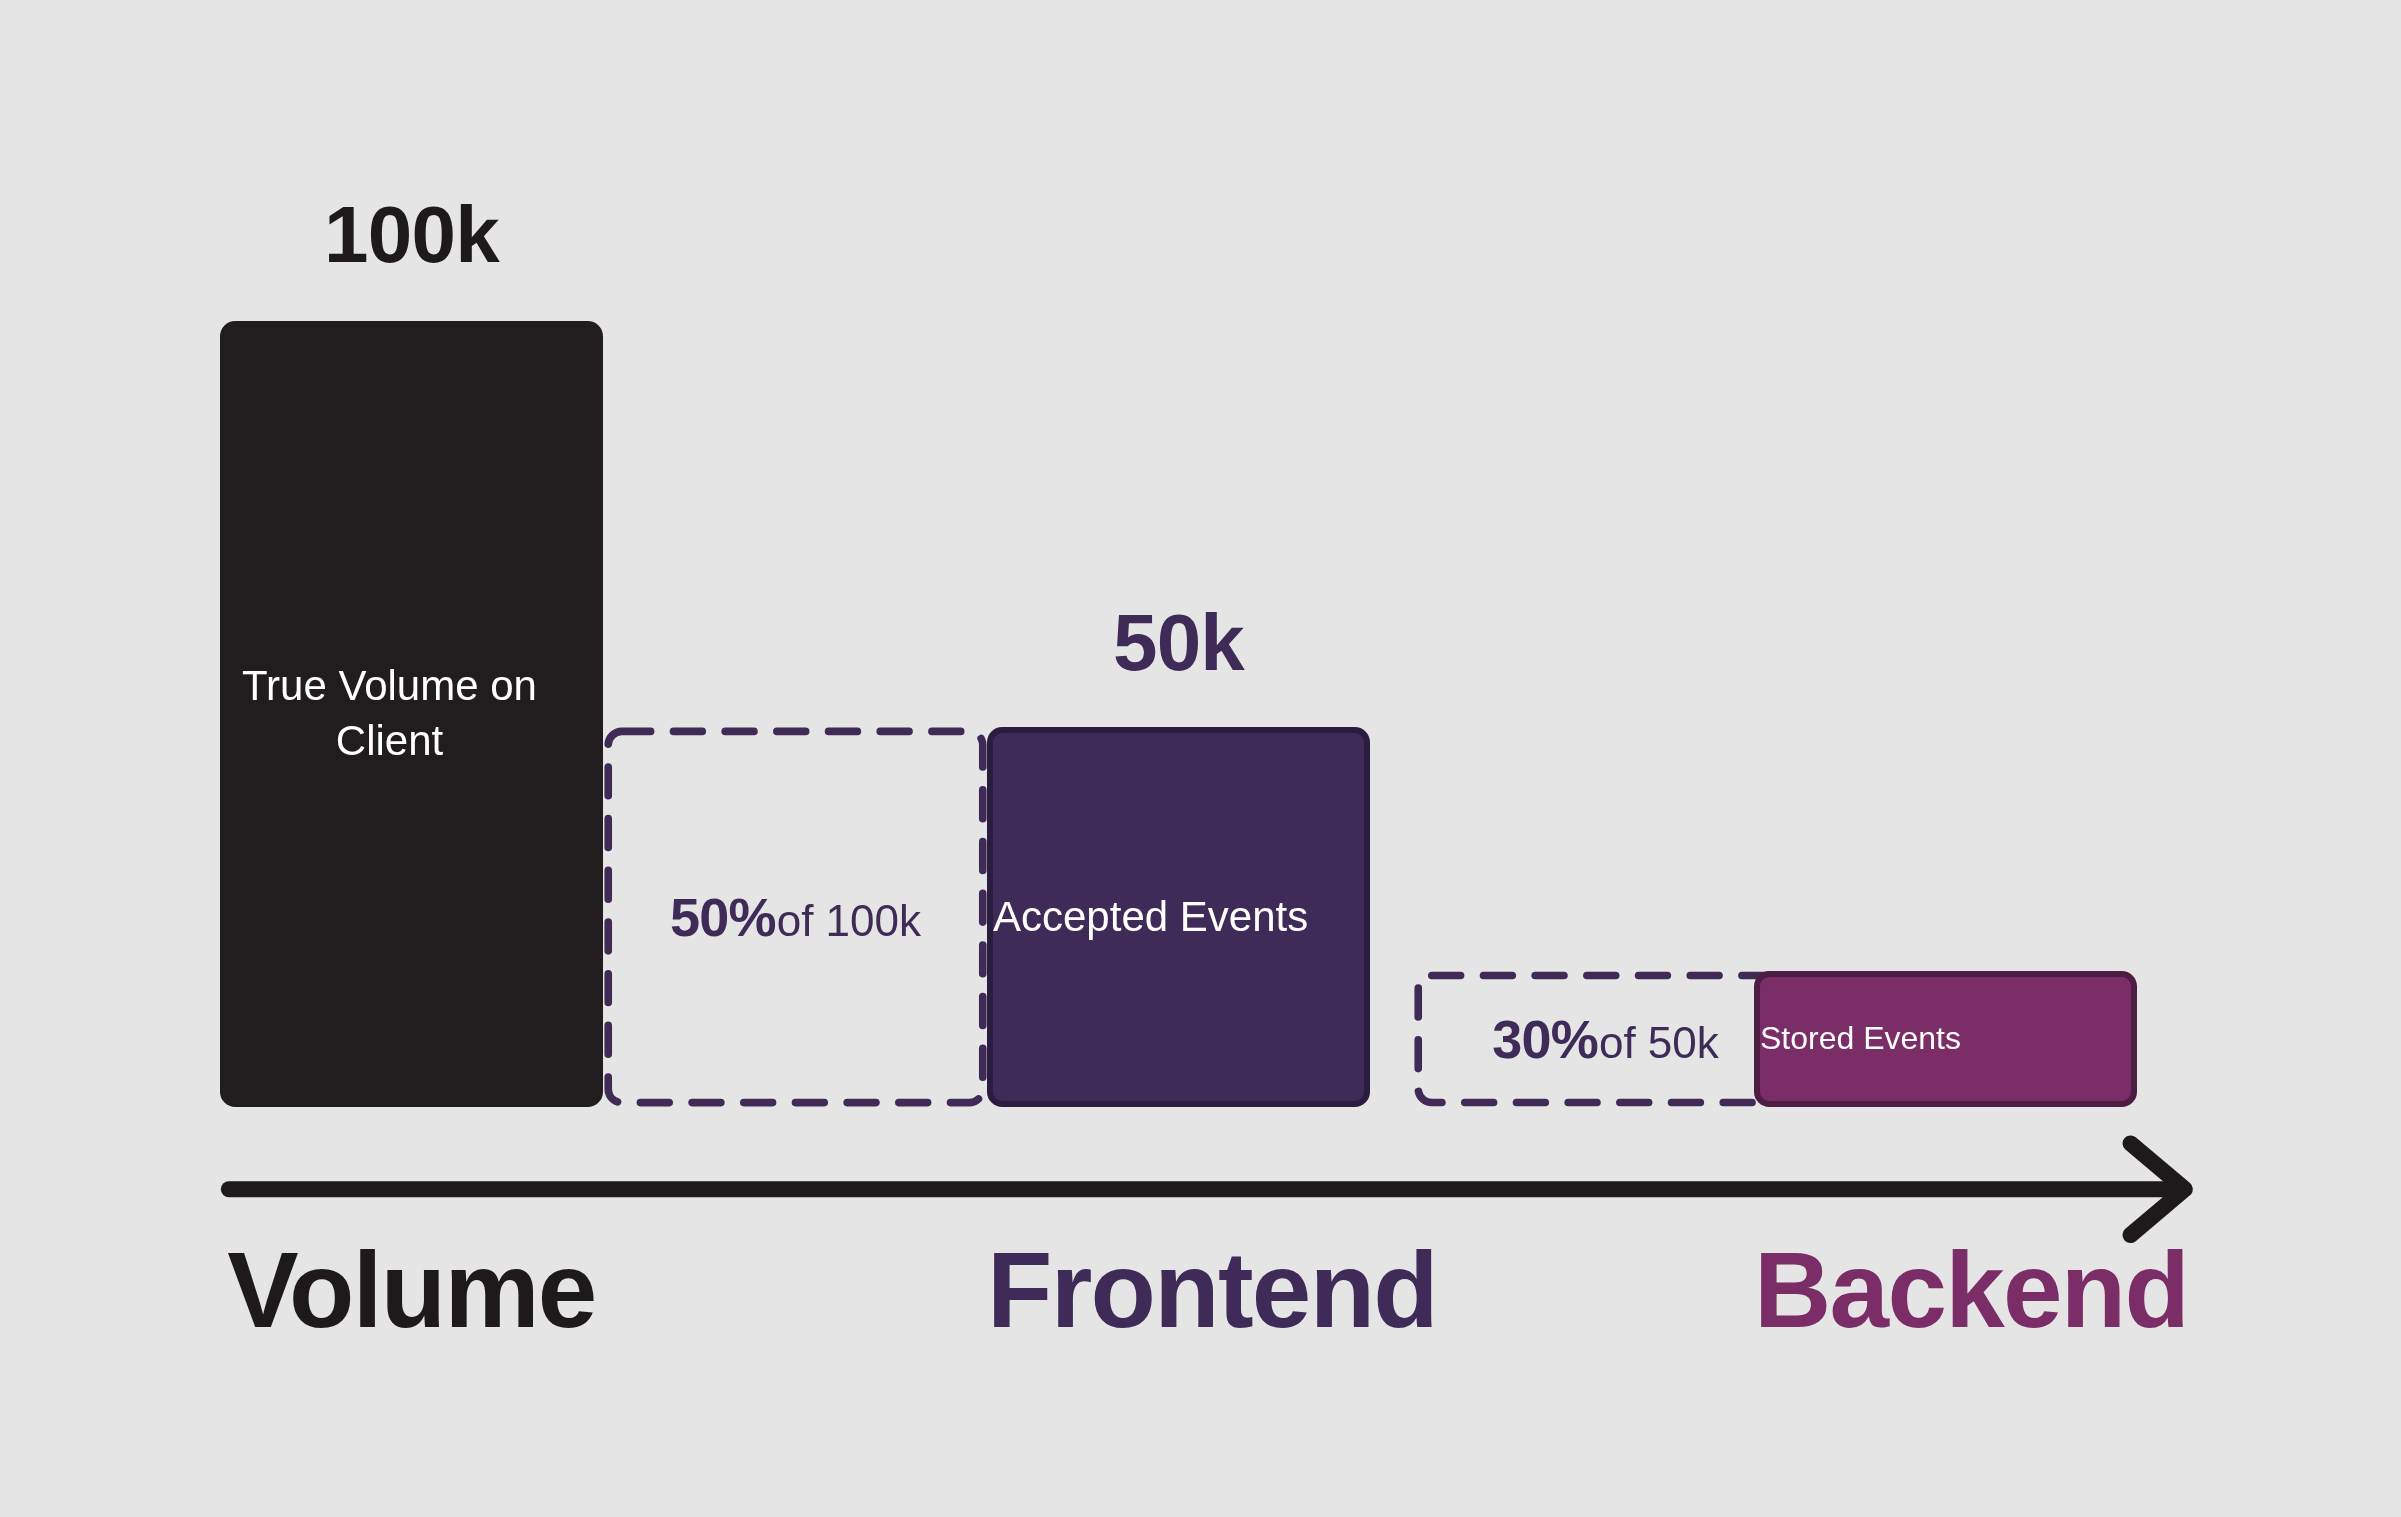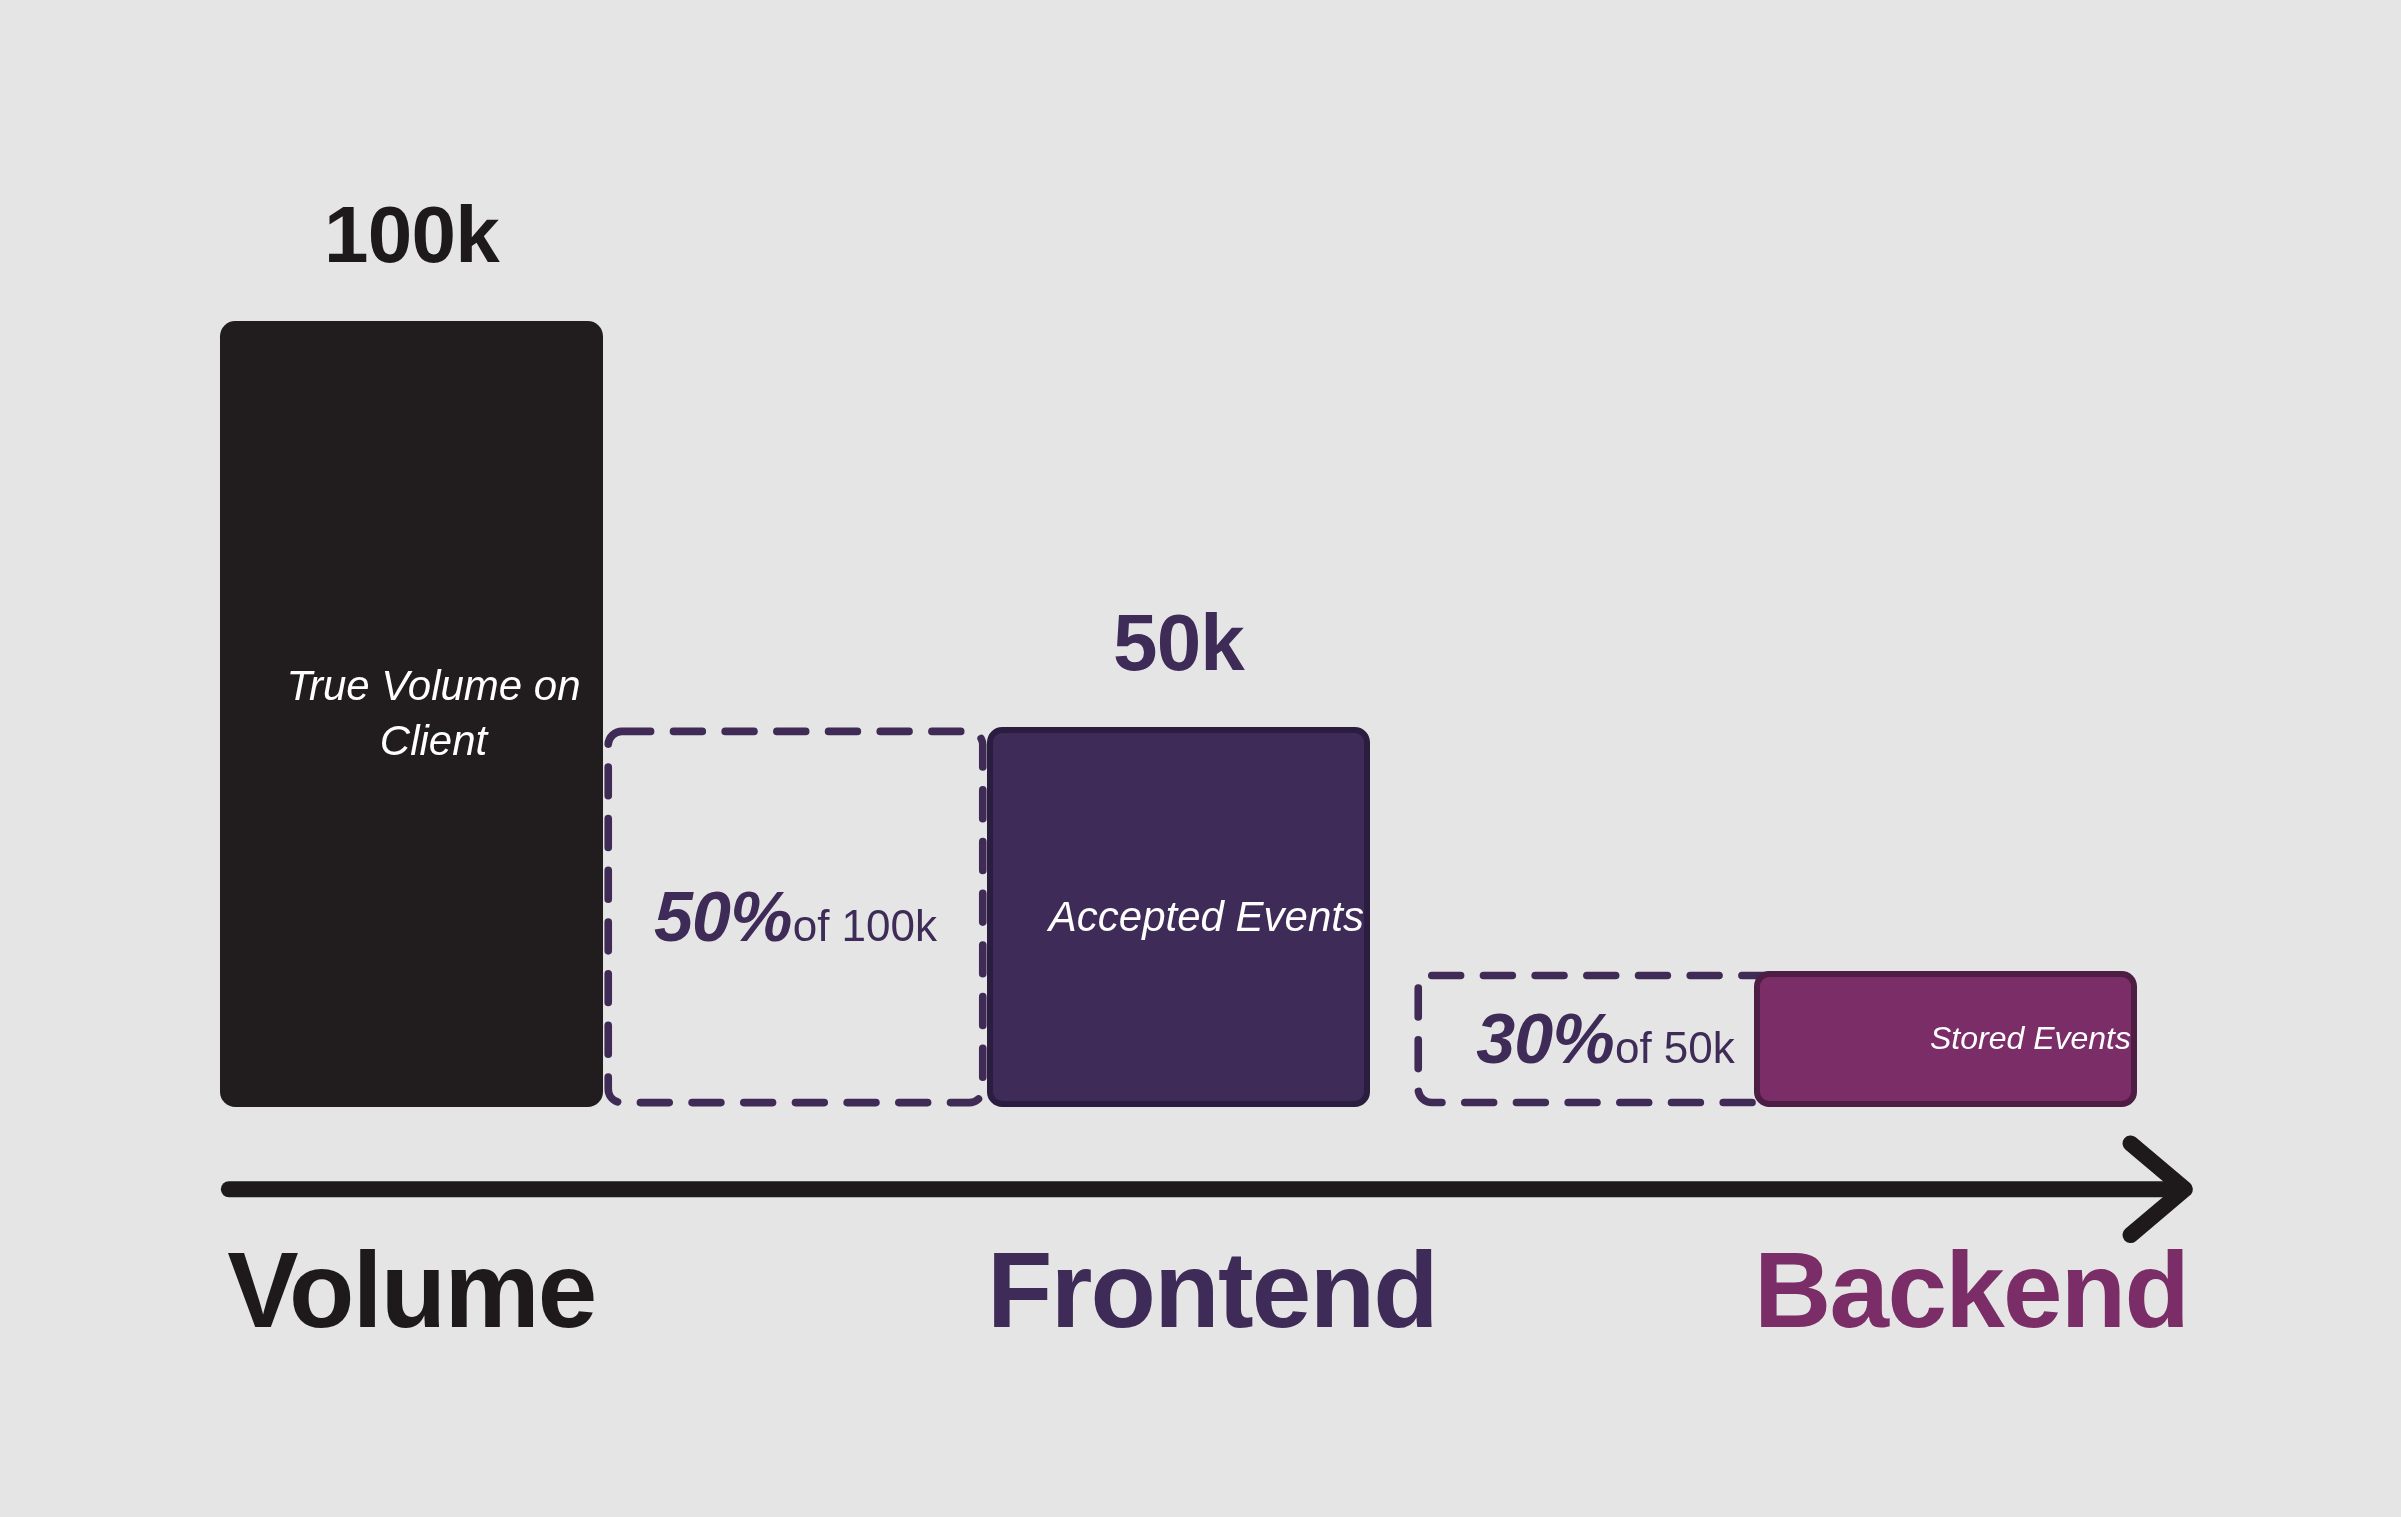--- a/index.html
+++ b/index.html
@@ -28,23 +28,22 @@
   .value-frontend{ left: 987px; width: 383px; top: 599px;  color: #3F2B57; }
   .value-backend { left: 1754px; width: 383px; top: 846px;  color: #7B2D67; }
 
   
   .bar {
     position: absolute;
     border-radius: 15.3px;
     box-sizing: border-box;
     display: flex;
     align-items: center;
-    justify-content: flex-end;
+    justify-content: flex-start;
     text-align: center;
-    font-style: italic;
   }
   .bar-text {
     color: #FFFFFF;
     font-size: 42px;
     font-weight: 400;
     line-height: 1.3;
   }
   .bar-client {
     left: 220px; top: 321px; width: 383px; height: 786px;
     background: #211D1F;
@@ -75,24 +74,23 @@
     left: 0; top: 0;
   }
   .drop-1 { left: 604px;  top: 727px;  width: 383px; height: 380px; }
   .drop-2 { left: 1414px; top: 971px; width: 383px; height: 136px; }
   .drop-text {
     position: relative;
     color: #3F2B57;
     white-space: nowrap;
   }
   .drop-text .pct {
-    font-size: 70px;
+    font-size: 54px;
     font-weight: 600;
     letter-spacing: -0.8px;
-    font-style: italic;
   }
   .drop-text .of {
     font-size: 44px;
     font-weight: 400;
     margin-left: 1px;
   }
 
   
   .flow-arrow {
     position: absolute;

